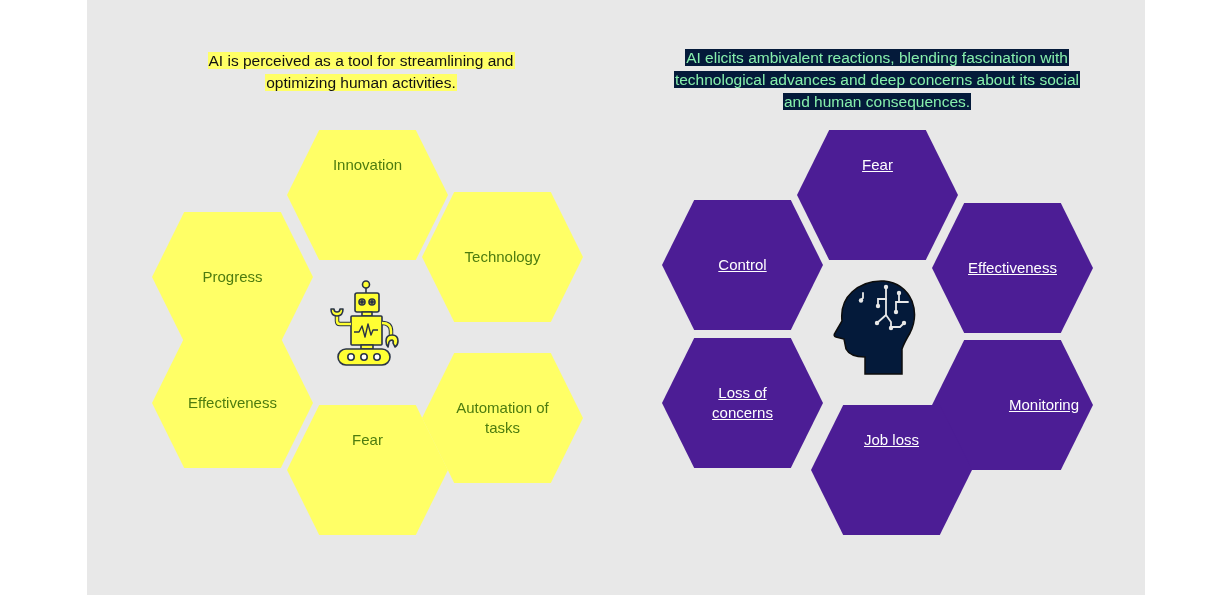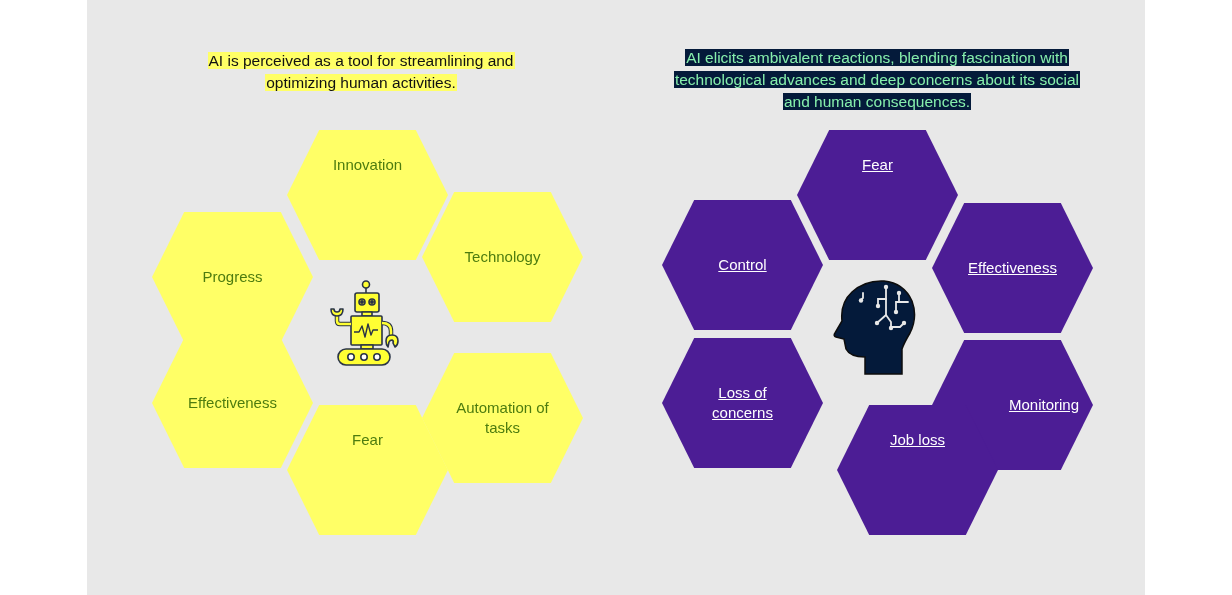--- a/index.html
+++ b/index.html
@@ -83,21 +83,21 @@
   </div>
 <div class="hex navy" style="left:932px;top:203px;">
     <span class="lbl" style="width:92px;padding:0;word-break:break-all;">Effectiveness</span>
   </div>
 <div class="hex navy" style="left:662px;top:338px;">
     <span class="lbl" style="width:70px;padding:0">Loss of concerns</span>
   </div>
 <div class="hex navy" style="left:932px;top:340px;justify-content:flex-end;">
     <span class="lbl">Monitoring</span>
   </div>
-<div class="hex navy bottom" style="left:837px;top:405px;">
+<div class="hex navy bottom" style="left:811px;top:405px;">
     <span class="lbl">Job loss</span>
   </div>
 
 <svg class="icon" style="left:832px;top:277px;" width="86" height="98" viewBox="0 0 86 98">
   <path d="M33 97 L33 80 Q18 80 14 72 L12 62 L4 60 Q1 59 3 56 L10 44 Q8 26 20 15 Q33 3 52 4 Q72 6 80 24 Q86 40 78 56 Q72 66 70 72 L70 97 Z" fill="#041a3a" stroke="#0d0d0d" stroke-width="1.5"></path>
   <g stroke="#e8e8e8" stroke-width="1.8" fill="none" stroke-linecap="round">
     <path d="M31 16 L31 21 L29 23"></path>
     <path d="M54 10 L54 22 L46 22 L46 29"></path>
     <path d="M54 22 L54 38 L45 46"></path>
     <path d="M54 38 L59 45 L59 50 L68 50 L72 46"></path>

